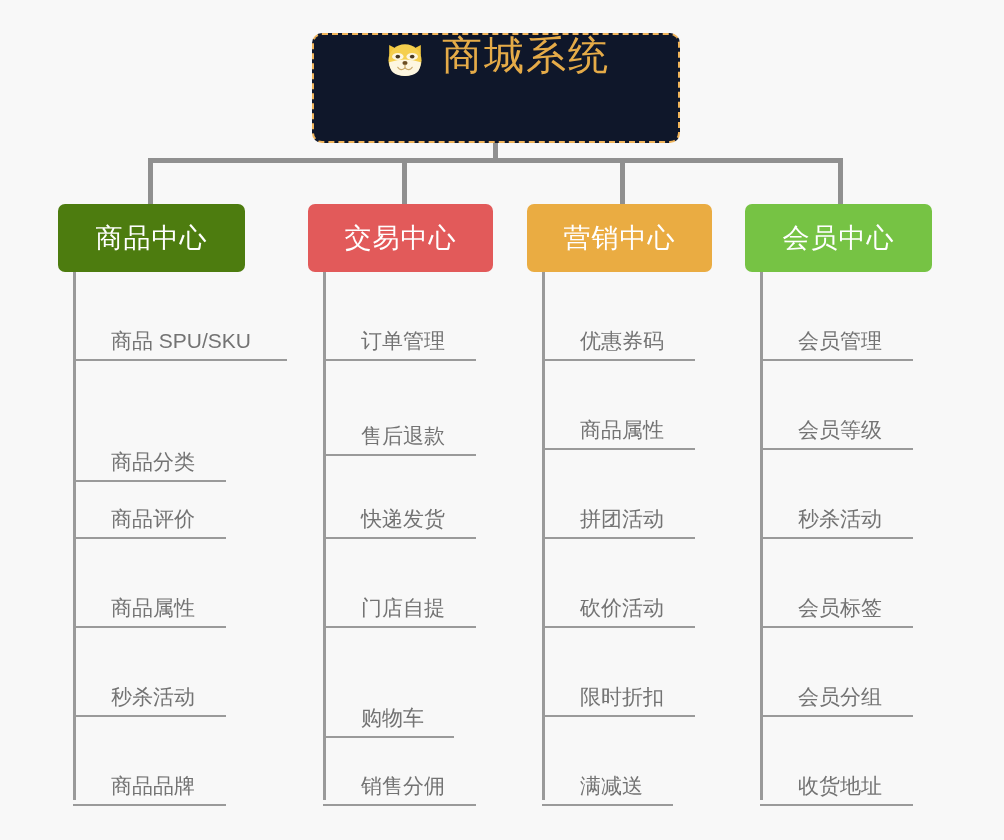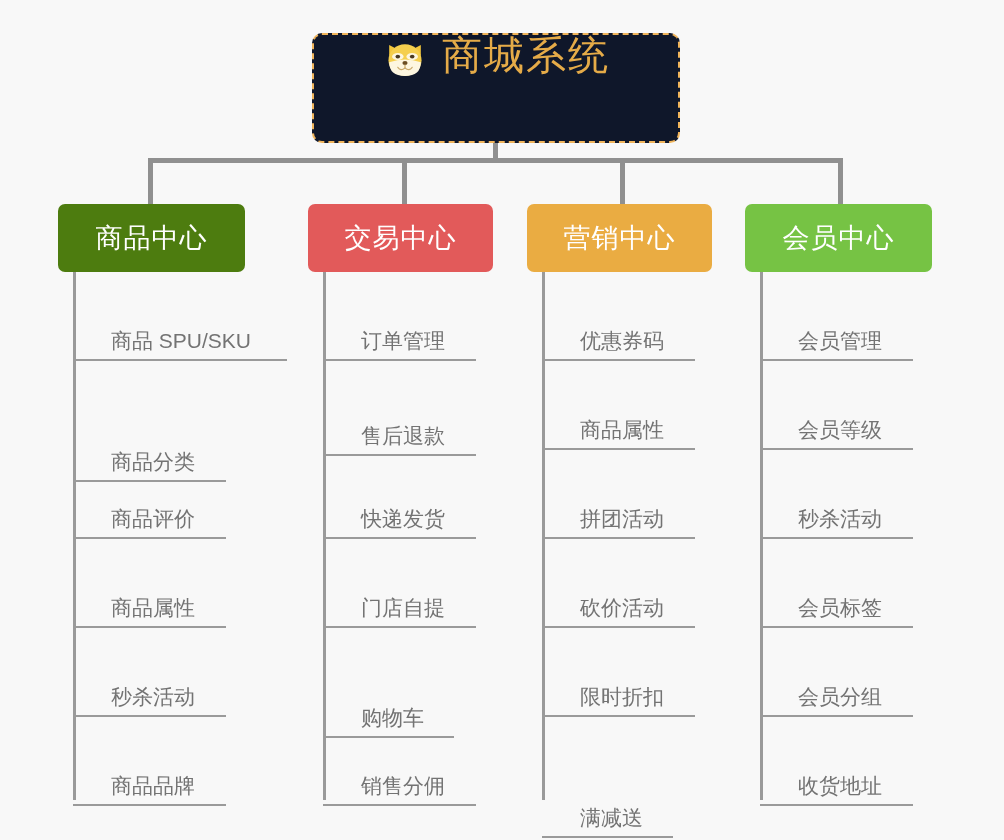--- a/index.html
+++ b/index.html
@@ -251,21 +251,21 @@
           <div class="leaf-underline" style="width: 153px;"></div>
         </div>
         <div class="leaf" style="top: 267px; width: 153px;">
           <div class="leaf-text">砍价活动</div>
           <div class="leaf-underline" style="width: 153px;"></div>
         </div>
         <div class="leaf" style="top: 356px; width: 153px;">
           <div class="leaf-text">限时折扣</div>
           <div class="leaf-underline" style="width: 153px;"></div>
         </div>
-        <div class="leaf" style="top: 445px; width: 131px; margin-top: 32px;">
+        <div class="leaf" style="top: 445px; width: 131px;">
           <div class="leaf-text">满减送</div>
           <div class="leaf-underline" style="width: 131px;"></div>
         </div>
       </div>
       <div class="branch" style="left: 760px;">
         <div class="branch-spine"></div>
         <div class="leaf" style="top: 0px; width: 153px;">
           <div class="leaf-text">会员管理</div>
           <div class="leaf-underline" style="width: 153px;"></div>
         </div>

